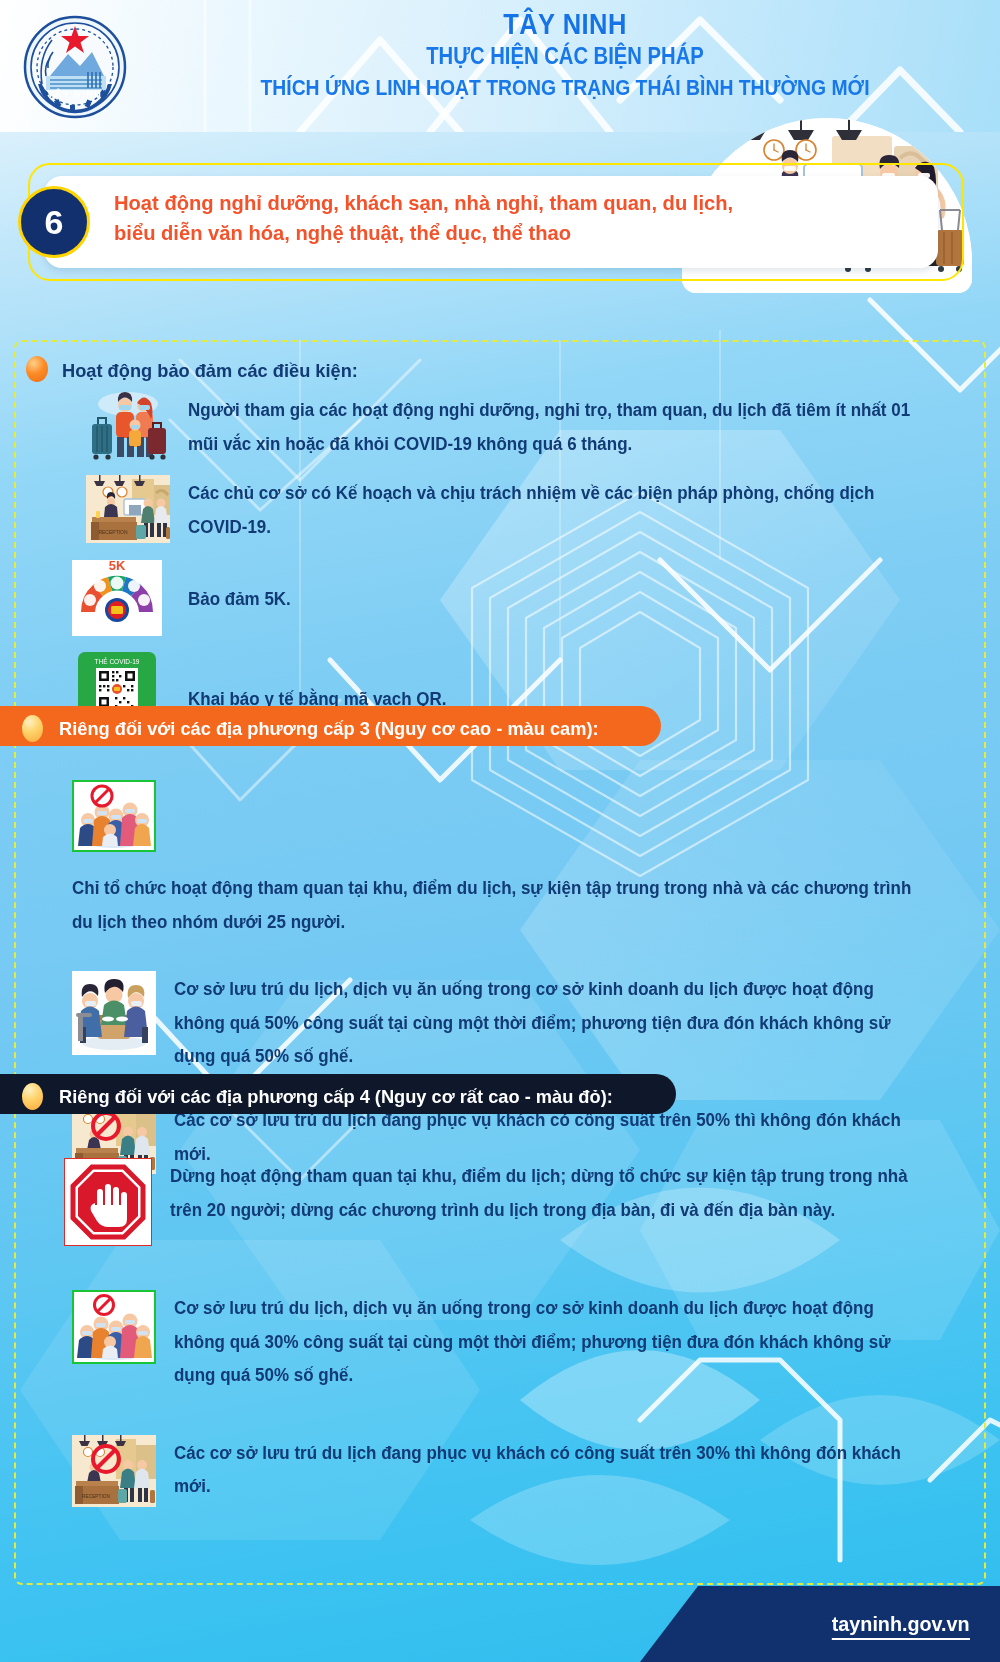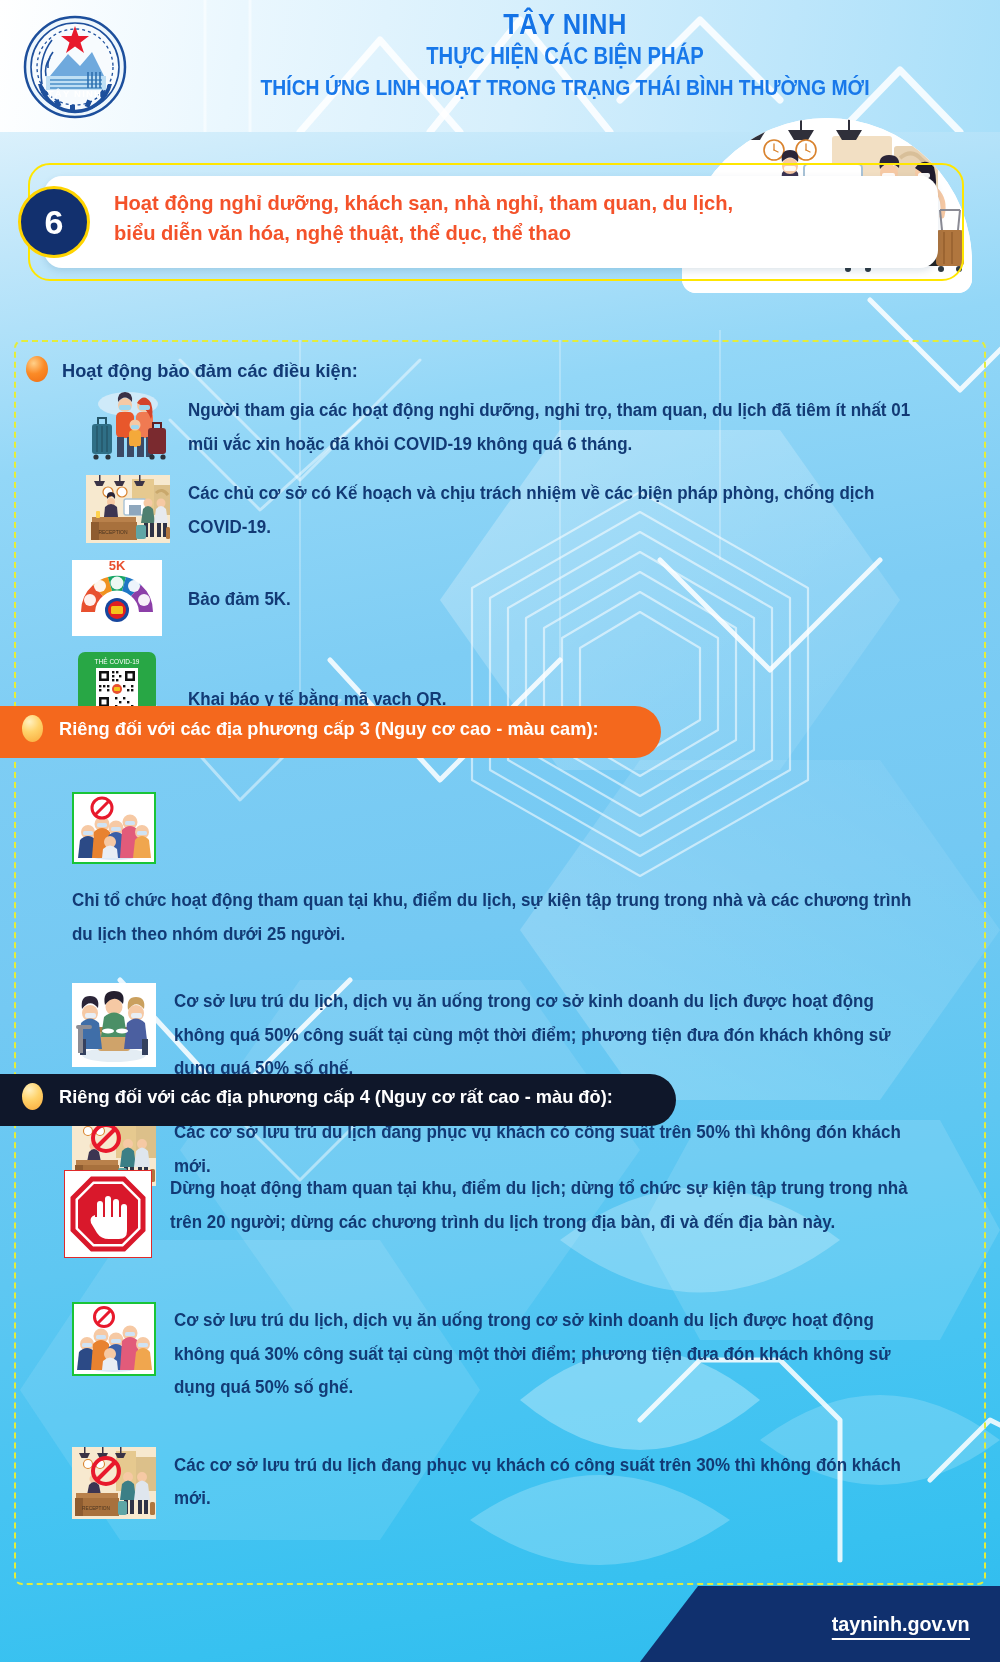--- a/index.html
+++ b/index.html
@@ -149,21 +149,21 @@
     background: radial-gradient(circle at 35% 28%, #ffd089 0%, #fb8b27 45%, #ef6c12 100%);
     flex: 0 0 auto;
   }
   .sec-head-plain .sec-label {
     color: #123a75; font-size: 19px; font-weight: 900;
     transform: scaleX(0.96); transform-origin: left center;
   }
 
   .sec-head-pill {
     display: inline-flex; align-items: center; gap: 16px;
-    padding: 9px 40px 16px 22px;
+    padding: 9px 40px 4px 22px;
     border-radius: 0 26px 26px 0;
     margin-left: 0;
   }
   .sec-head-pill.orange { background: #f4681d; }
   .sec-head-pill.red { background: #0f172a; }
   .sec-head-pill .sec-label {
     color: #ffffff; font-size: 19px; font-weight: 900;
     transform: scaleX(0.96); transform-origin: left center;
     white-space: nowrap;
   }

